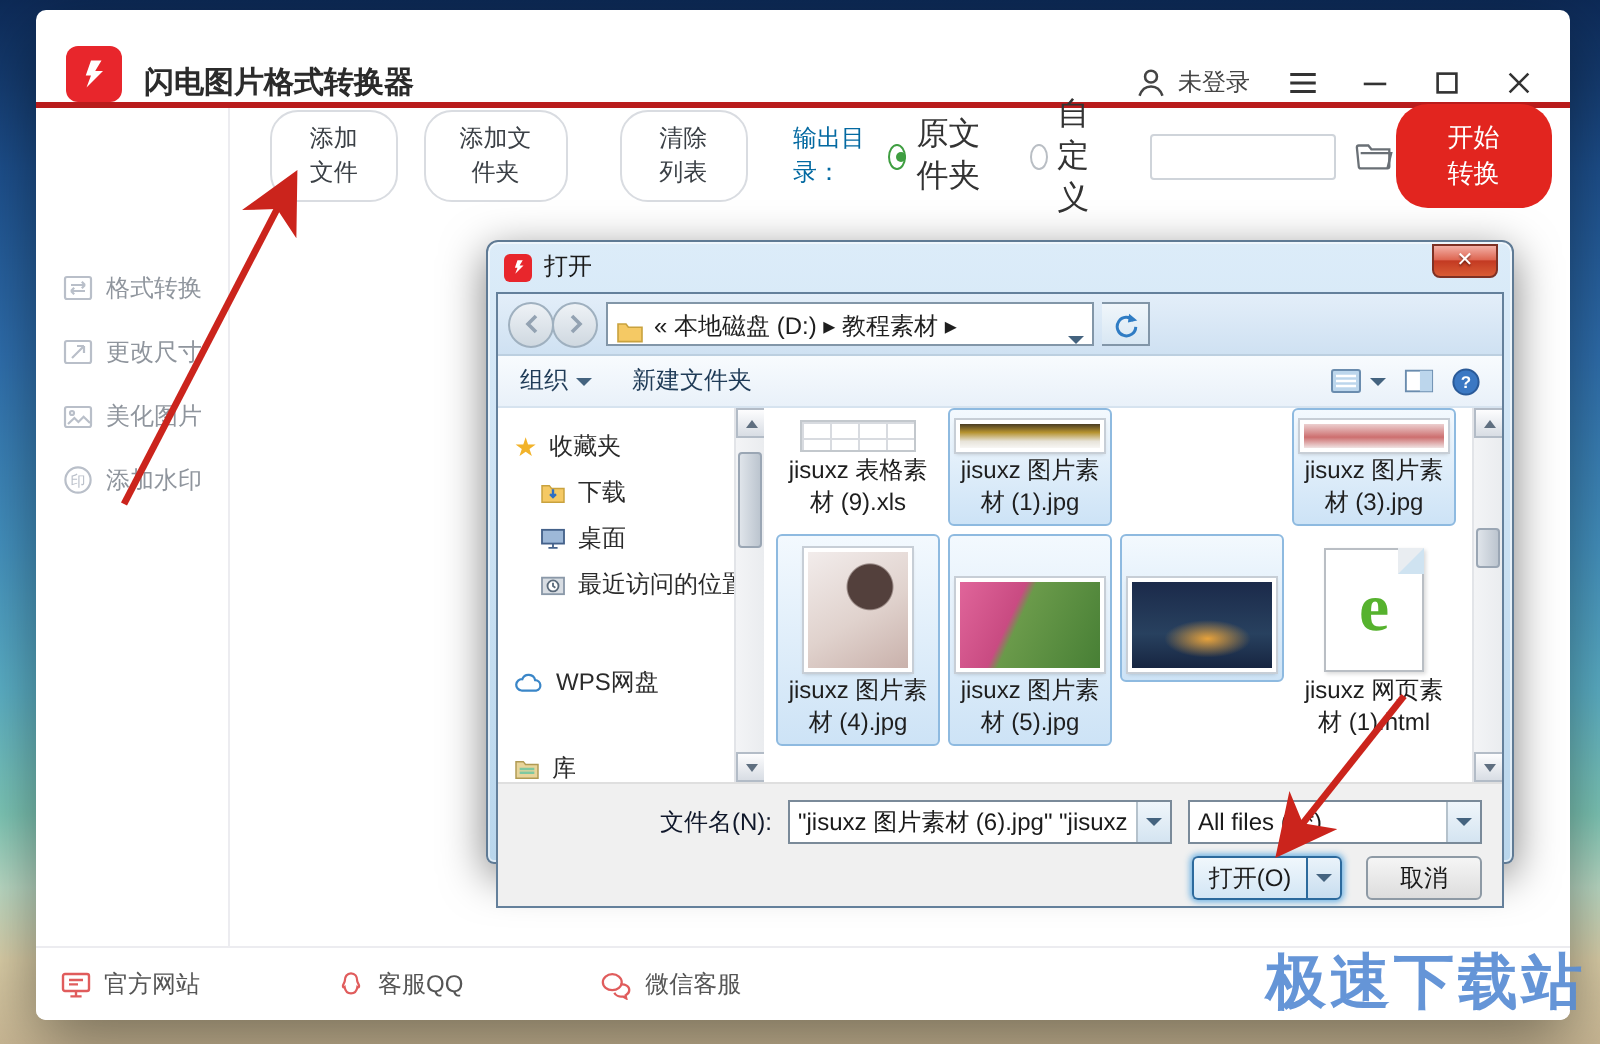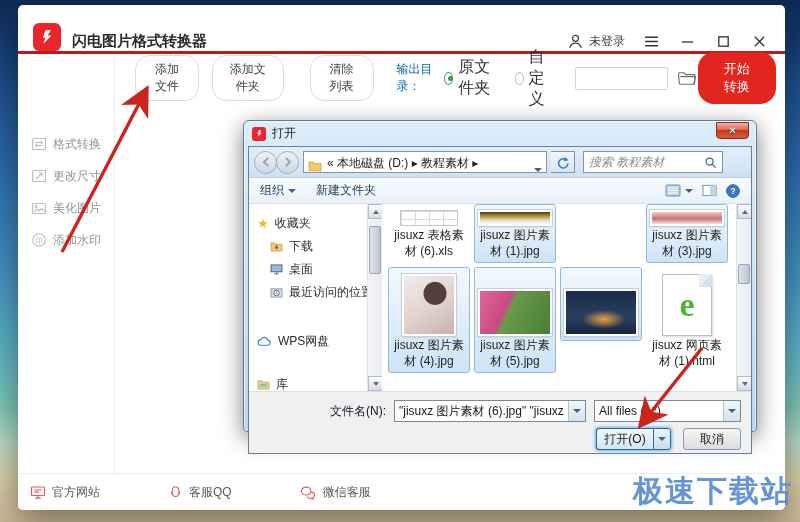--- a/index.html
+++ b/index.html
@@ -334,29 +334,20 @@
           </span>
           <span class="crumb-text">« 本地磁盘 (D:) ▸ 教程素材 ▸</span>
           <span class="caret" style="border-top-color:#44637f;"></span>
         </div>
         <span class="refresh">
           <svg width="13" height="13" viewBox="0 0 14 14">
               <path d="M11.6 4.6A5 5 0 1 0 12.8 8" fill="none" stroke="#2f7cc4" stroke-width="1.6"></path>
               <polygon points="9.2,1 13.6,4.6 8.6,5.6" fill="#2f7cc4"></polygon>
             </svg>
         </span>
-        <div class="search">
-          <span class="search-text">搜索 教程素材</span>
-          <span>
-            <svg width="13" height="13" viewBox="0 0 14 14" fill="none" stroke="#3a6a97" stroke-width="1.4">
-                <circle cx="6" cy="6" r="3.8"></circle>
-                <path d="M9 9l3.5 3.5"></path>
-              </svg>
-          </span>
-        </div>
       </div>
 
       <div class="cmd-row">
         <span class="cmd-item">
           <span>组织</span>
           <span class="caret"></span>
         </span>
         <span class="cmd-item">
           <span>新建文件夹</span>
         </span>
@@ -444,21 +435,21 @@
           <span class="sbtn bot">
               <span class="tri-dn"></span>
             </span>
         </div>
 
         <div class="files">
           <div class="tile r1" style="left:6px; top:0;">
             <div class="thumbwrap">
                 <div class="th-xls"></div>
               </div>
-            <span>jisuxz 表格素材 (6).xls</span>
+            <span>jisuxz 表格素材 (9).xls</span>
           </div>
           <div class="tile r1 sel" style="left:92px; top:0;">
             <div class="thumbwrap">
                 <div class="th-car1 photo"></div>
               </div>
             <span>jisuxz 图片素材 (1).jpg</span>
           </div>
           <div class="tile r1 sel" style="left:264px; top:0;">
             <div class="thumbwrap">
                 <div class="th-girl3 photo"></div>

